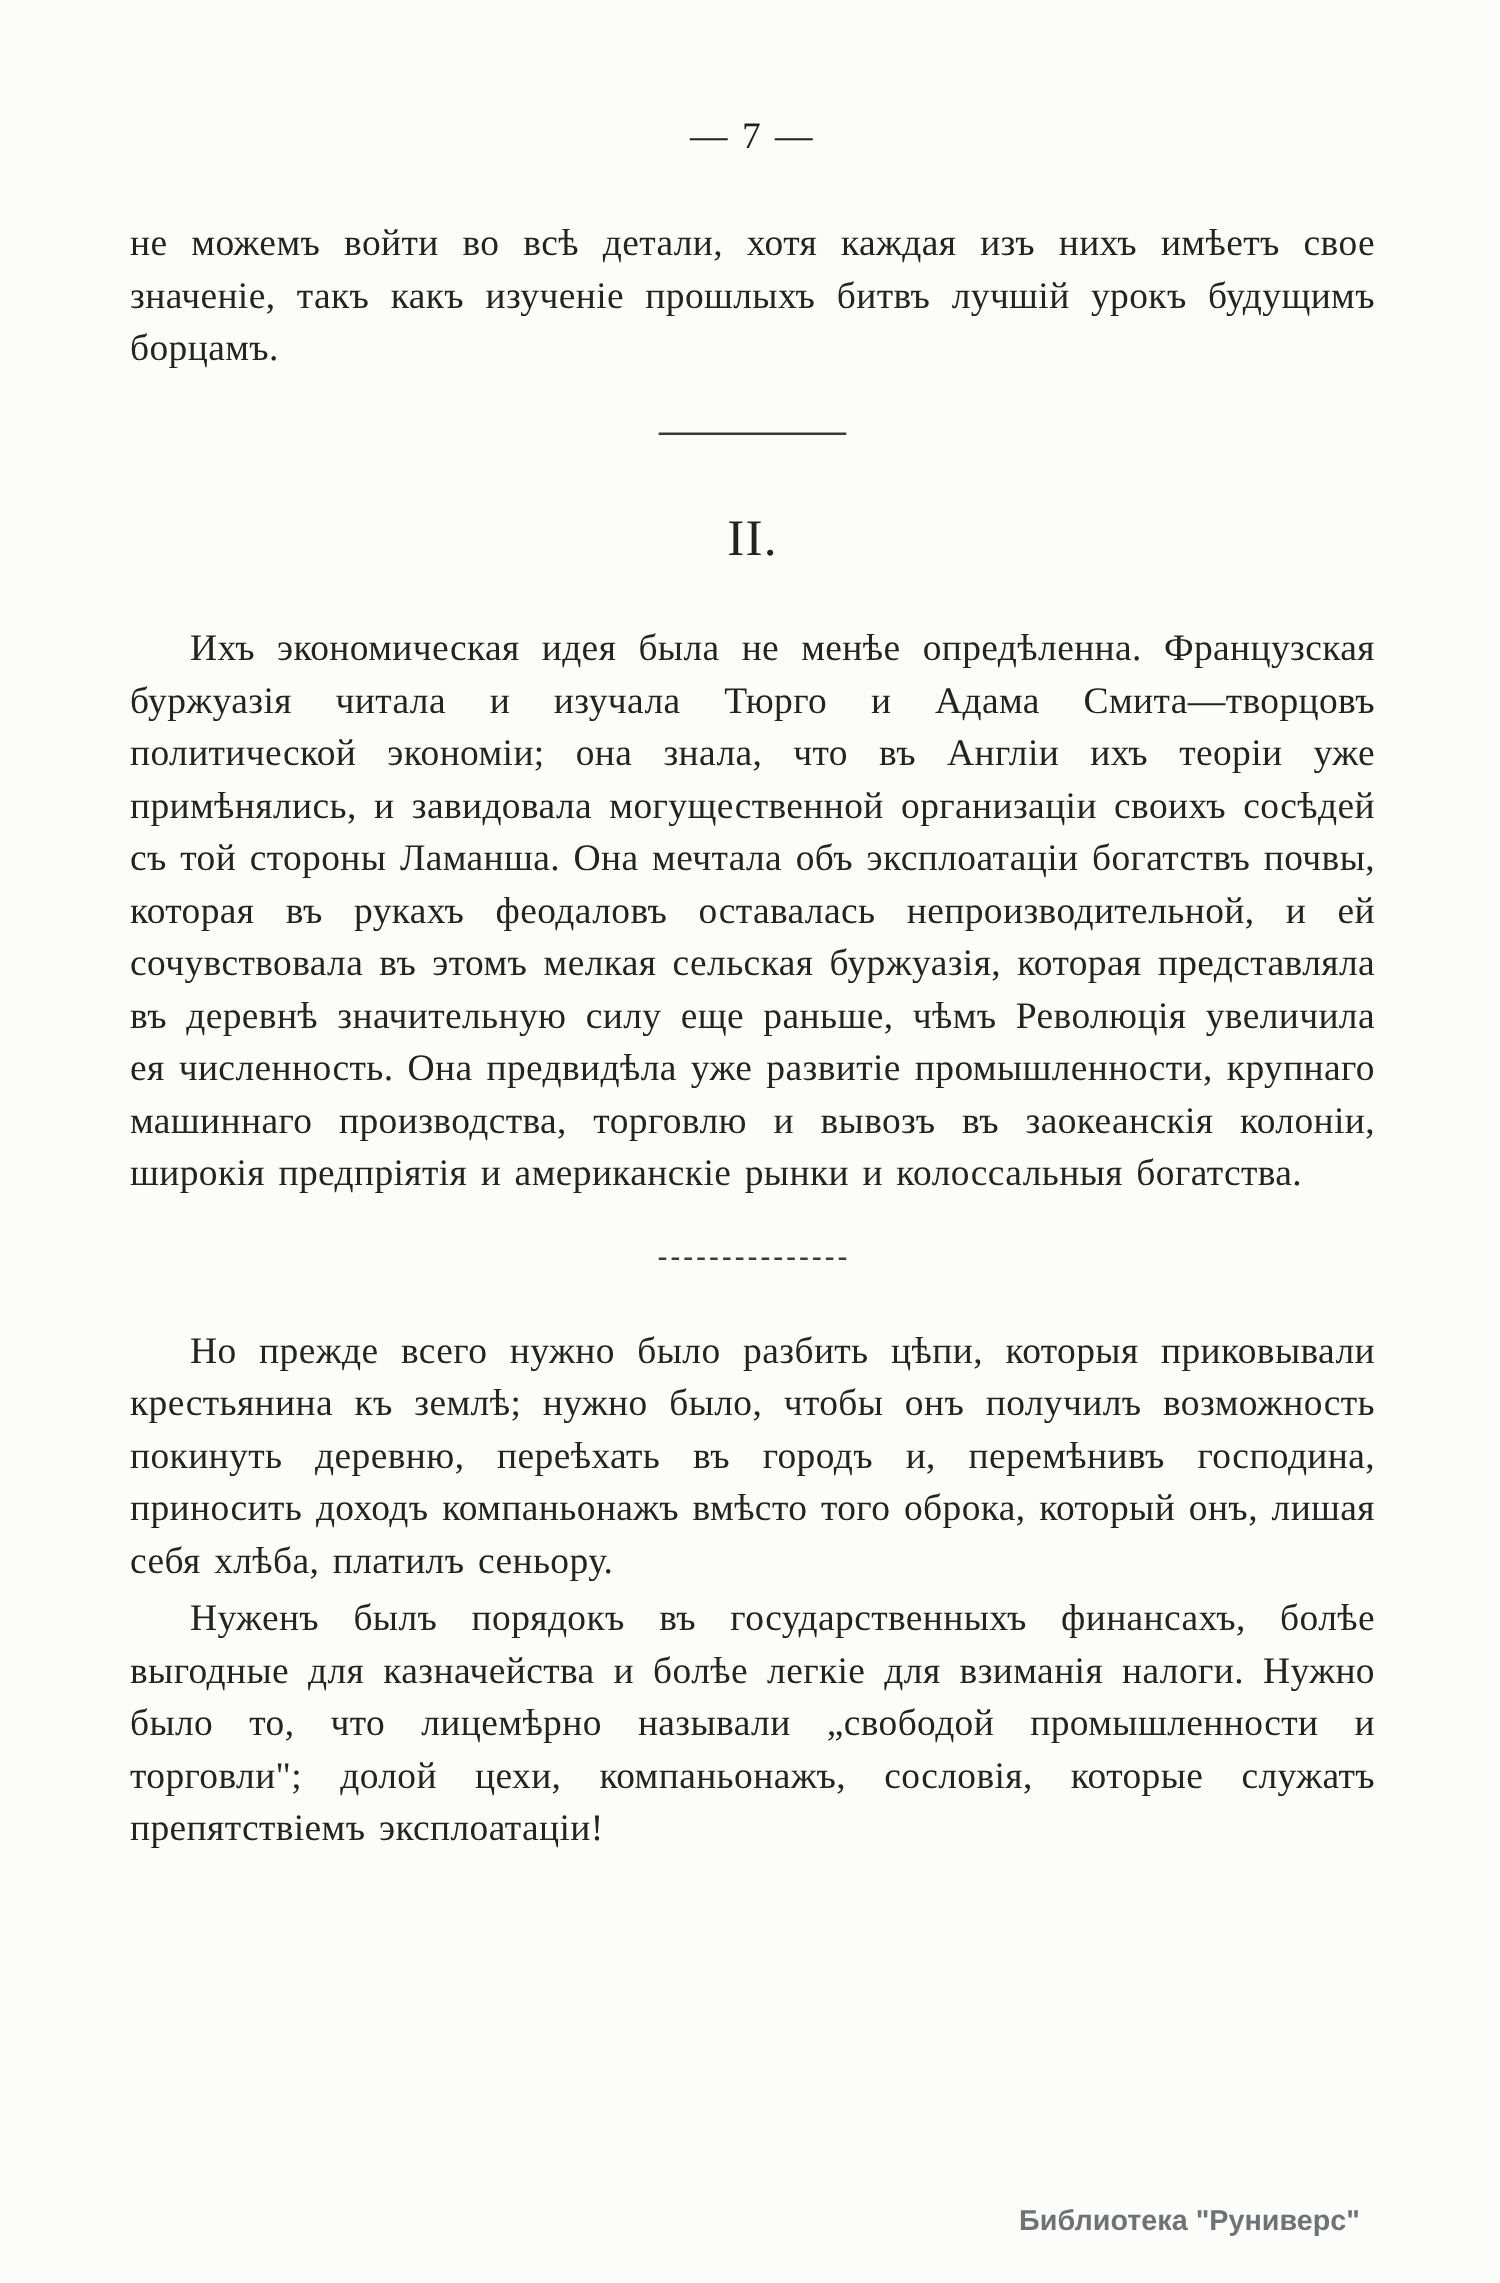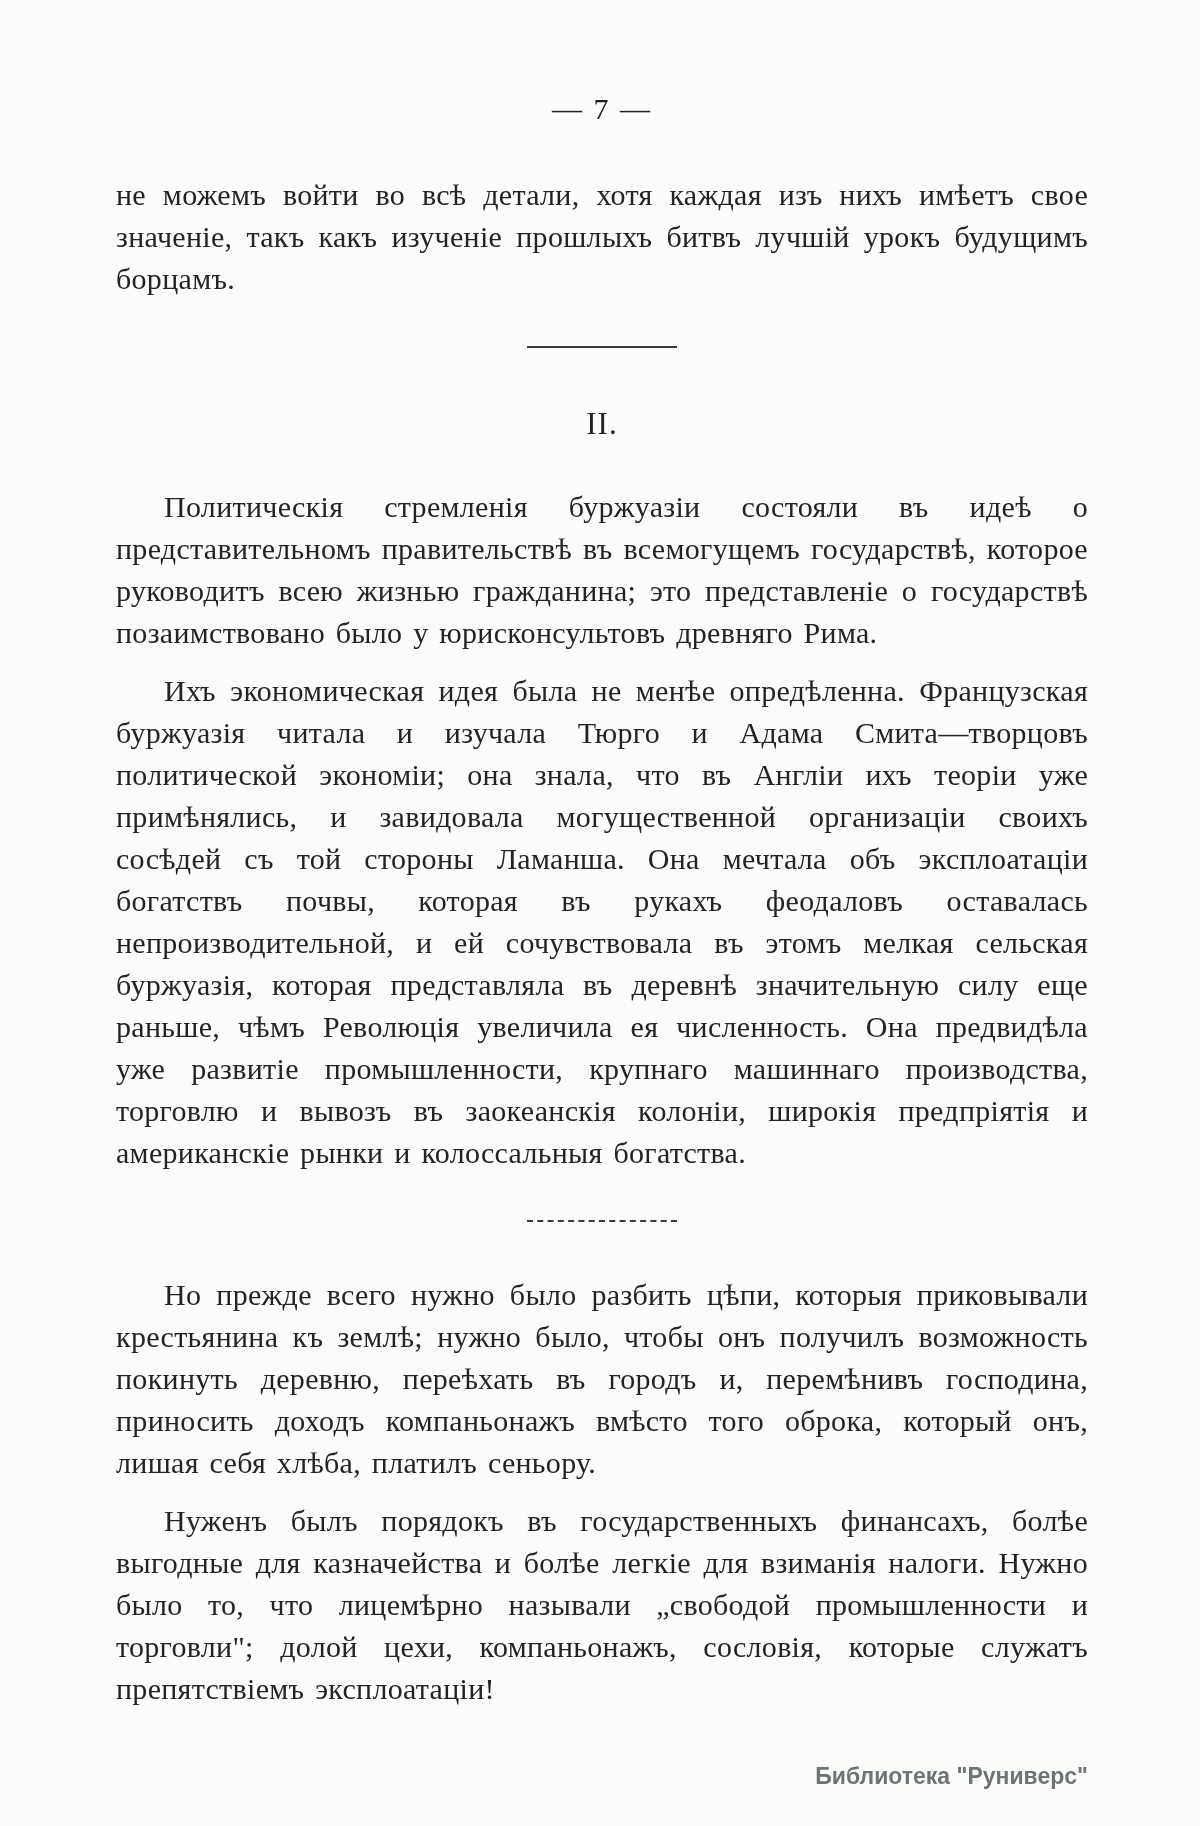--- a/index.html
+++ b/index.html
@@ -20,21 +20,21 @@
     color: #232323;
   }
   .page-number {
     text-align: center;
     font-size: 30px;
     letter-spacing: 2px;
     color: #1e1e1e;
     margin-bottom: 48px;
   }
   .para {
-    margin: 16px;
+    margin: 4px;
     font-size: 30px;
     line-height: 1.40;
     text-align: justify;
     text-indent: 48px;
     letter-spacing: 0.3px;
     word-spacing: 3px;
   }
   .para.no-indent {
     text-indent: 0;
   }
@@ -43,21 +43,21 @@
     height: 0;
     border-bottom: 2px solid #3a3a3a;
     margin: 46px auto 52px auto;
   }
   .divider.dashed {
     border-bottom-style: dashed;
   }
   .heading {
     margin: 58px 0 44px 0;
     text-align: center;
-    font-size: 31px;
+    font-size: 41px;
     font-weight: normal;
     letter-spacing: 1px;
   }
   .watermark {
     position: absolute;
     right: 112px;
     bottom: 36px;
     font-family: "Liberation Sans", "DejaVu Sans", sans-serif;
     font-weight: bold;
     font-size: 23px;
@@ -70,21 +70,20 @@
 <div class="page">
 
   <div class="page-number">— 7 —</div>
 
   <p class="para no-indent">не можемъ войти во всѣ детали, хотя каждая изъ нихъ имѣетъ свое значеніе, такъ какъ изученіе прошлыхъ битвъ лучшій урокъ будущимъ борцамъ.</p>
 
   <div class="divider"></div>
 
   <h2 class="heading">II.</h2>
 
-  <p class="para">Политическія стремленія буржуазіи состояли въ идеѣ о представительномъ правительствѣ въ всемогущемъ государствѣ, которое руководитъ всею жизнью гражданина; это представленіе о государствѣ позаимствовано было у юрисконсультовъ древняго Рима.</p>
 
   <p class="para">Ихъ экономическая идея была не менѣе опредѣленна. Французская буржуазія читала и изучала Тюрго и Адама Смита—творцовъ политической экономіи; она знала, что въ Англіи ихъ теоріи уже примѣнялись, и завидовала могущественной организаціи своихъ сосѣдей съ той стороны Ламанша. Она мечтала объ эксплоатаціи богатствъ почвы, которая въ рукахъ феодаловъ оставалась непроизводительной, и ей сочувствовала въ этомъ мелкая сельская буржуазія, которая представляла въ деревнѣ значительную силу еще раньше, чѣмъ Революція увеличила ея численность. Она предвидѣла уже развитіе промышленности, крупнаго машиннаго производства, торговлю и вывозъ въ заокеанскія колоніи, широкія предпріятія и американскіе рынки и колоссальныя богатства.</p>
 
   <div class="divider dashed"></div>
 
   <p class="para">Но прежде всего нужно было разбить цѣпи, которыя приковывали крестьянина къ землѣ; нужно было, чтобы онъ получилъ возможность покинуть деревню, переѣхать въ городъ и, перемѣнивъ господина, приносить доходъ компаньонажъ вмѣсто того оброка, который онъ, лишая себя хлѣба, платилъ сеньору.</p>
 
   <p class="para">Нуженъ былъ порядокъ въ государственныхъ финансахъ, болѣе выгодные для казначейства и болѣе легкіе для взиманія налоги. Нужно было то, что лицемѣрно называли „свободой промышленности и торговли"; долой цехи, компаньонажъ, сословія, которые служатъ препятствіемъ эксплоатаціи!</p>
 
   <div class="watermark">Библиотека "Руниверс"</div>

